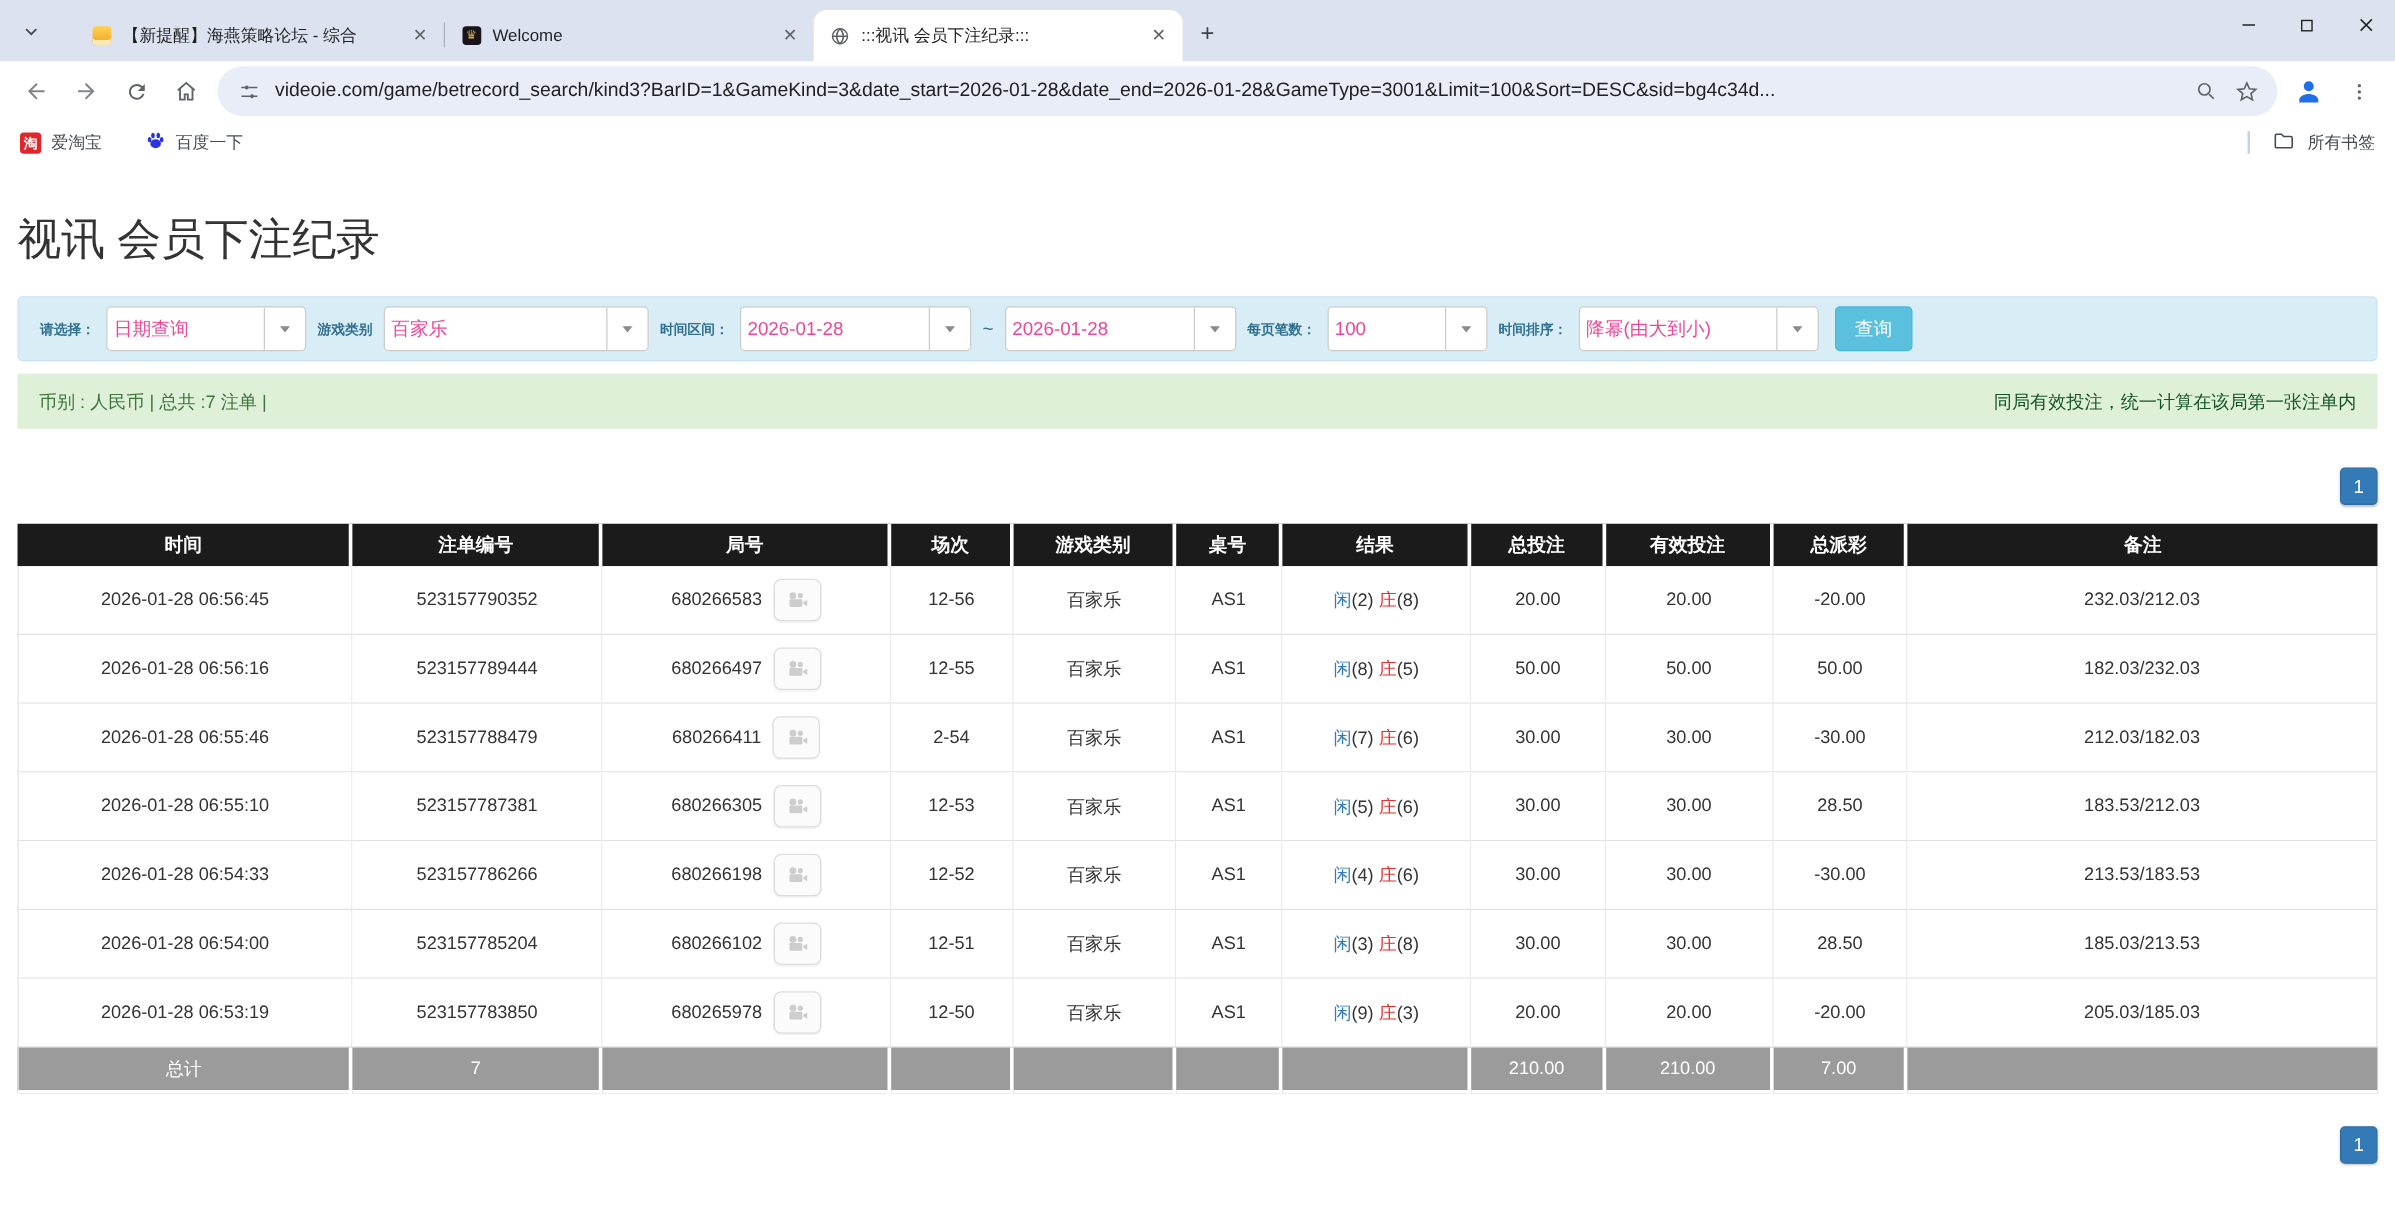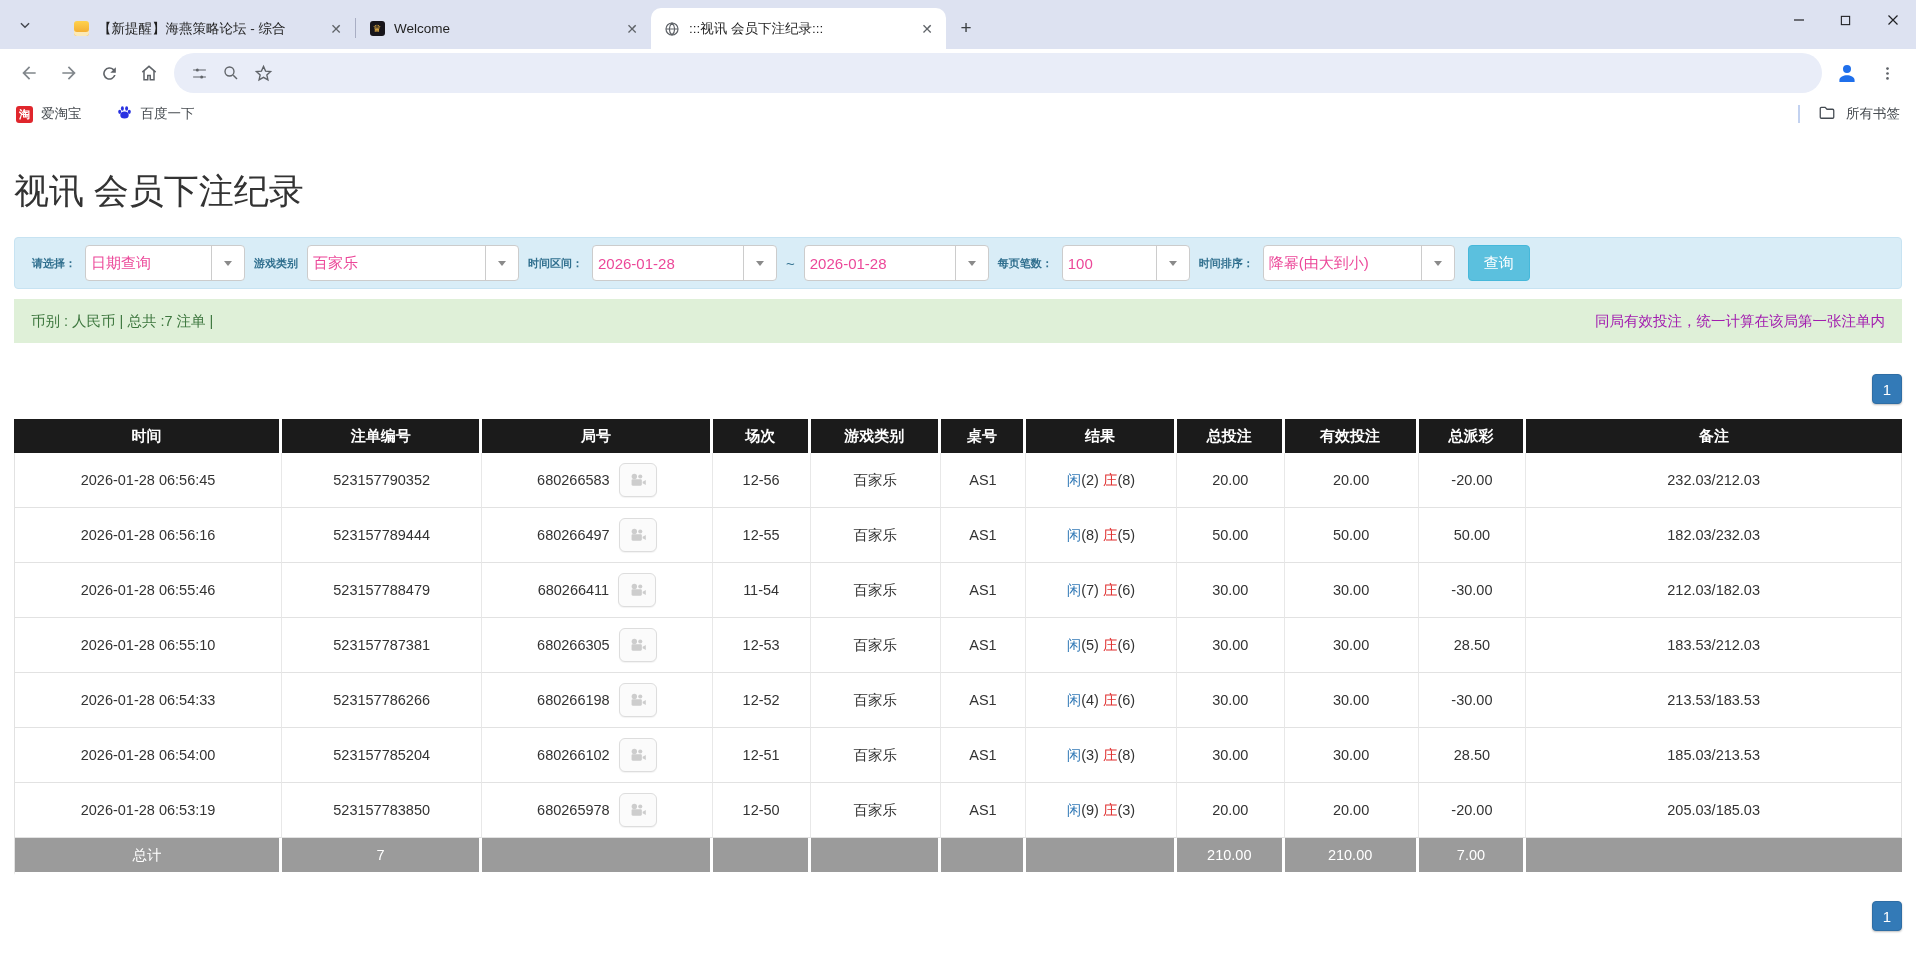--- a/index.html
+++ b/index.html
@@ -42,21 +42,21 @@
   .f-label { color:#31708f; font-weight:700; font-size:11px; white-space:nowrap; }
   .sel { background:#fff; border:1px solid #ccc; border-radius:4px; height:36px; display:flex; align-items:stretch; overflow:hidden; }
   .sel .val { padding:0 5px; font-size:15px; color:#ec4899; display:flex; align-items:center; flex:1; white-space:nowrap; }
   .sel .arr { width:33px; border-left:1px solid #ccc; display:flex; align-items:center; justify-content:center; }
   .caret { width:0; height:0; border-left:4.5px solid transparent; border-right:4.5px solid transparent; border-top:5px solid #8a8a8a; }
   .tilde { color:#31708f; font-size:15px; }
   .btn-query { background:#5bc0de; color:#fff; border:1px solid #46b8da; border-radius:4px; height:36px; padding:0 15px; font-size:15px; display:flex; align-items:center; margin-left:4px; }
 
   .summary-bar { background:#dff0d8; height:44px; margin-top:10px; display:flex; align-items:center; justify-content:space-between; padding:12px 17px; font-size:14.5px; }
   .summary-left { color:#3c763d; }
-  .summary-right { color:#a21caf; }
+  .summary-right { color:#14532d; }
 
   .pag-row { display:flex; justify-content:flex-end; }
   .pag-top { margin:31px 0 15px; }
   .pag-bottom { margin:26px 0 0; }
   .page-btn { min-width:30px; height:30px; background:#337ab7; border:1px solid #2e6da4; border-radius:4px; color:#fff; font-size:15px; display:flex; align-items:center; justify-content:center; box-shadow:0 1px 2px rgba(0,0,0,.25); }
 
   table.bets { width:100%; border-collapse:separate; border-spacing:0; table-layout:fixed; }
   .bets th { background:#1b1b1b; color:#fff; font-size:15px; font-weight:700; height:34px; text-align:center; border-right:3px solid #fff; }
   .bets th:last-child { border-right:none; }
   .bets td { height:55px; text-align:center; font-size:14.5px; color:#333; background:#fff; border-bottom:1px solid #e2e2e2; border-right:1px solid #e8e8e8; }
@@ -154,20 +154,21 @@
 
   <div class="url-pill">
     <span class="pill-icon">
       <svg width="17" height="17" viewBox="0 0 24 24" fill="#5f6368">
           <circle cx="9" cy="7" r="2.2"></circle>
           <path d="M3 6.2h4v1.6H3zM11 6.2h10v1.6H11z"></path>
           <circle cx="15" cy="17" r="2.2"></circle>
           <path d="M3 16.2h10v1.6H3zM17 16.2h4v1.6h-4z"></path>
         </svg>
     </span>
+    <span class="url-text">videoie.com/game/betrecord_search/kind3?BarID=1&amp;GameKind=3&amp;date_start=2026-01-28&amp;date_end=2026-01-28&amp;GameType=3001&amp;Limit=100&amp;Sort=DESC&amp;sid=bg4c34d...</span>
     <span class="pill-icon">
       <svg width="18" height="18" viewBox="0 0 24 24" fill="none" stroke="#5f6368" stroke-width="1.8">
           <circle cx="10" cy="10" r="6"></circle>
           <path d="M15 15l5 5"></path>
         </svg>
     </span>
     <span class="pill-icon">
       <svg width="19" height="19" viewBox="0 0 24 24" fill="none" stroke="#5f6368" stroke-width="1.7">
           <path d="M12 3l2.6 5.9 6.4.6-4.8 4.3 1.4 6.2L12 16.8 6.4 20l1.4-6.2L3 9.5l6.4-.6z"></path>
         </svg>
@@ -377,21 +378,21 @@
         <span class="film-btn">
           <svg width="19" height="19" viewBox="0 0 24 24" fill="#cdcdcd">
                   <circle cx="8" cy="7" r="3.4"></circle>
                   <circle cx="15.5" cy="7" r="2.6"></circle>
                   <rect x="4.5" y="10.5" width="13" height="8" rx="1.4"></rect>
                   <path d="M18.5 13.5l4-2.2v6.4l-4-2.2z"></path>
                 </svg>
         </span>
       </span>
     </td>
-    <td>11-54</td>
+    <td>2-54</td>
     <td>百家乐</td>
     <td>AS1</td>
     <td>
       <span class="res-player">闲</span><span>(7)</span>
       <span class="res-banker">庄</span><span>(6)</span>
     </td>
     <td class="amt-blue">30.00</td>
     <td>30.00</td>
     <td class="neg">-30.00</td>
     <td>212.03/182.03</td>

